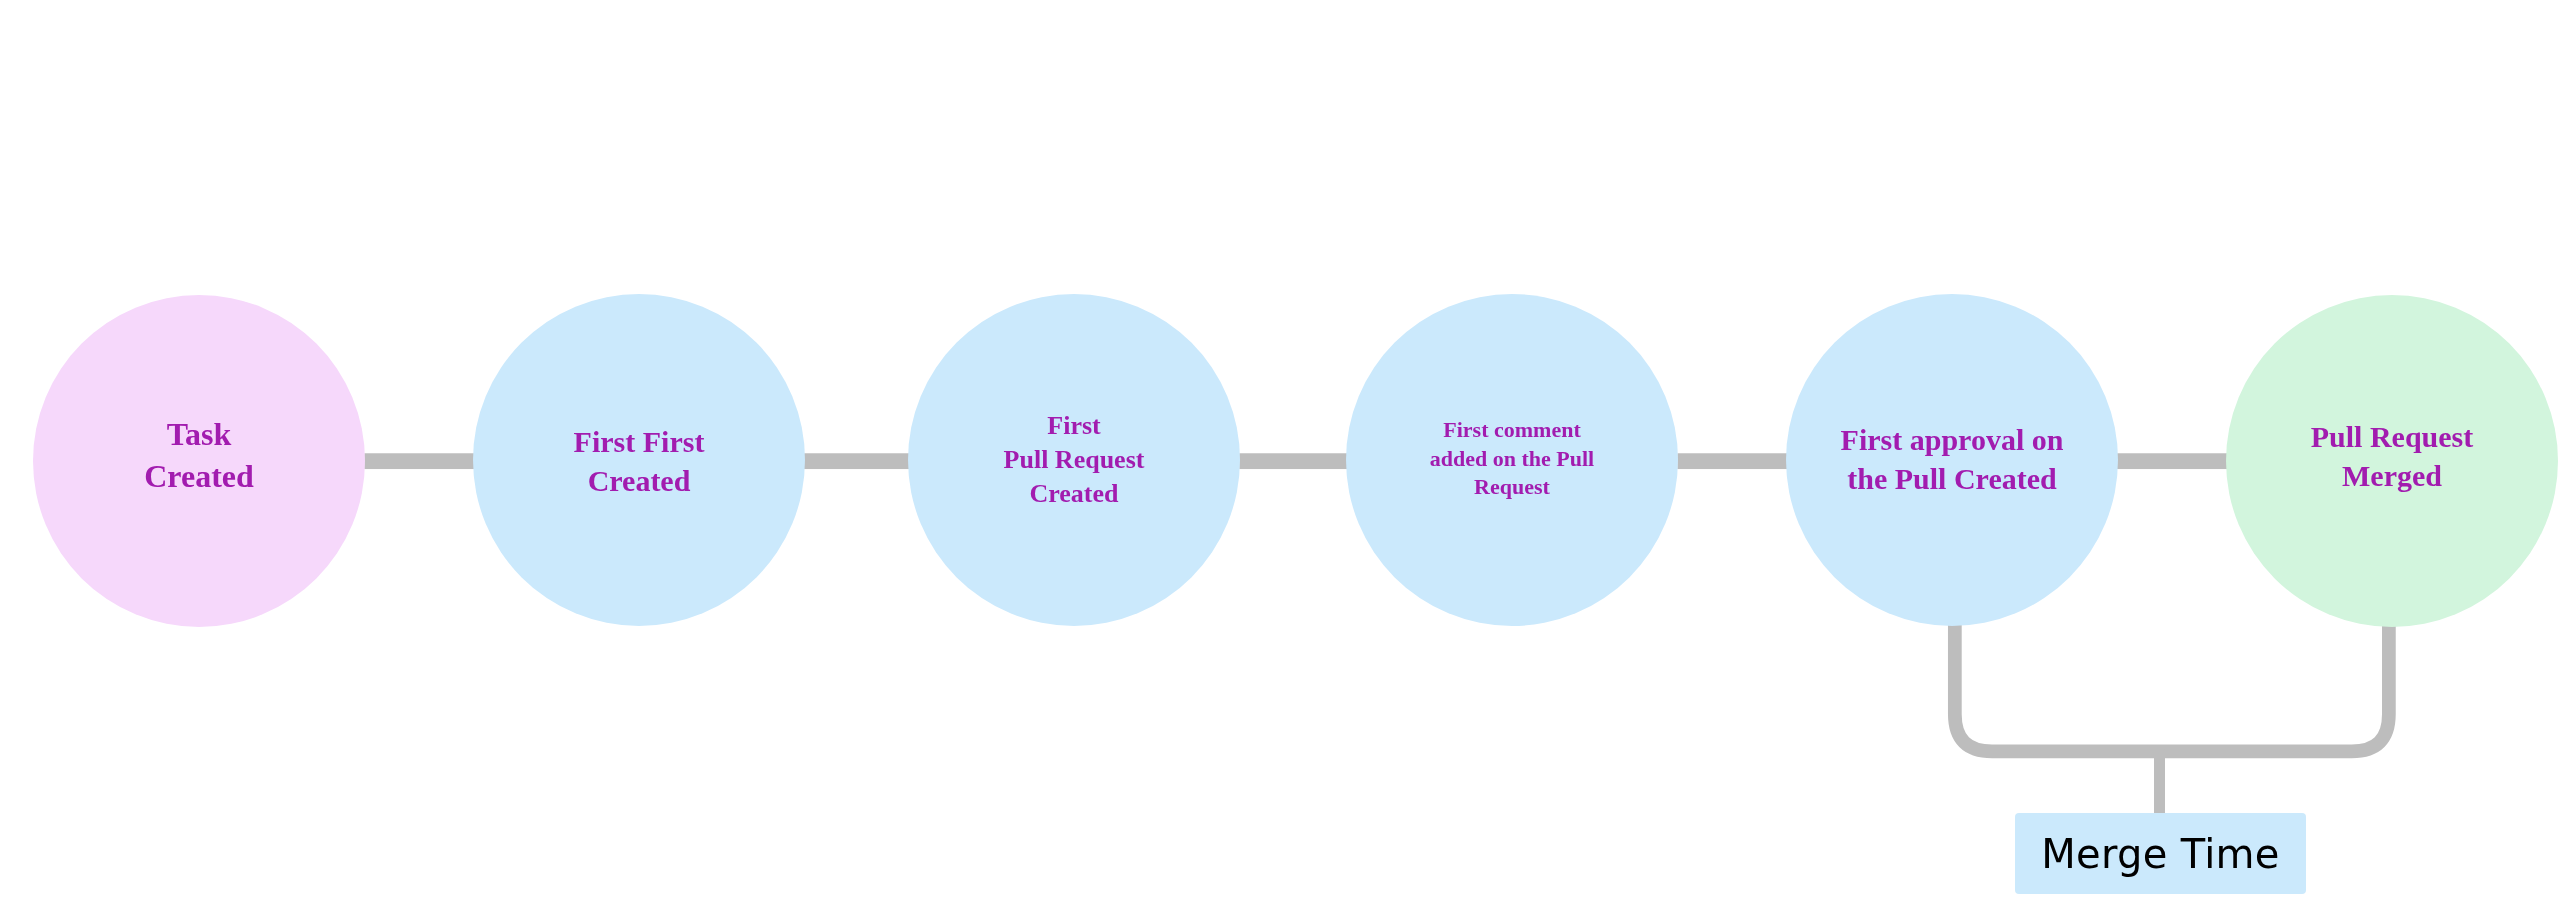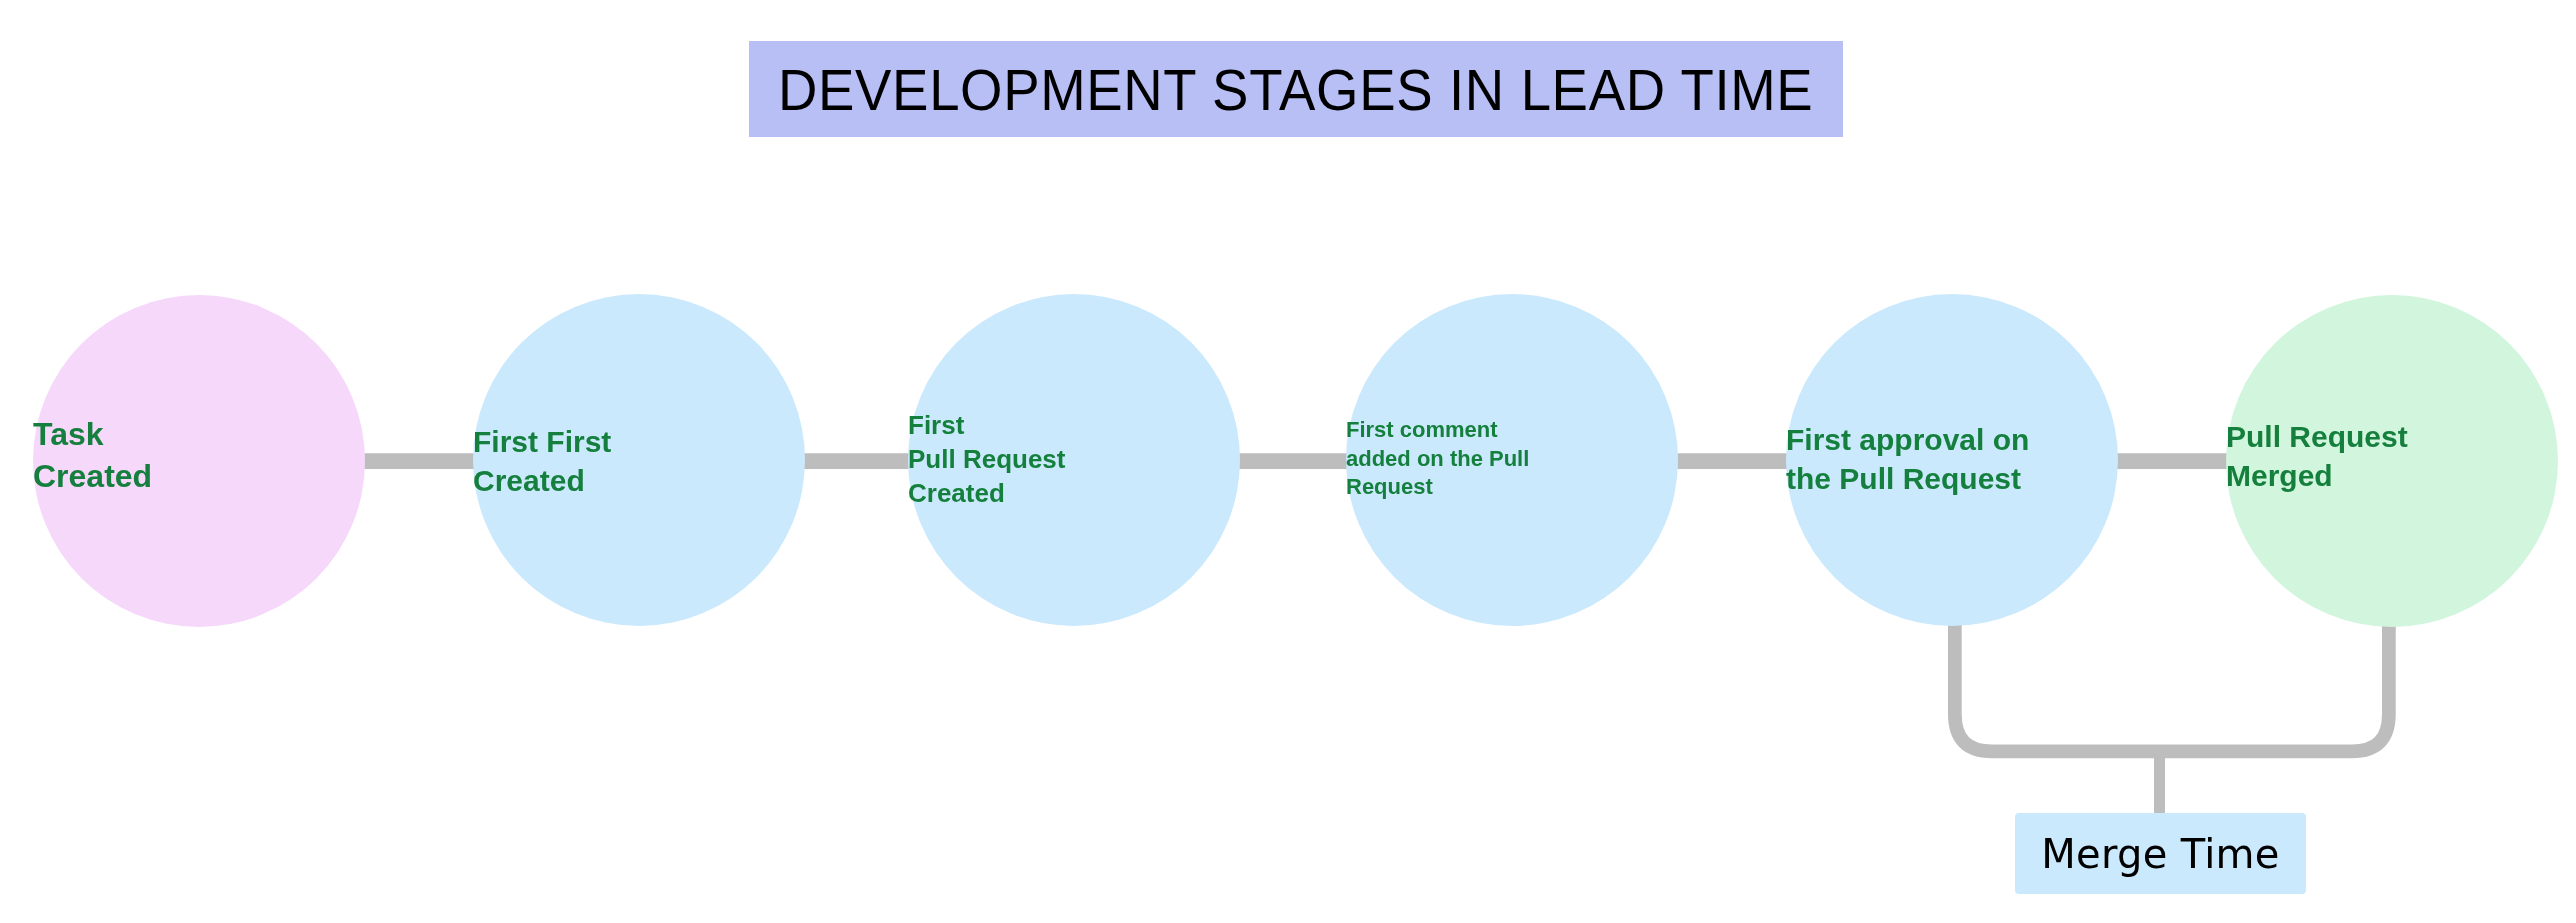--- a/index.html
+++ b/index.html
@@ -53,23 +53,24 @@
   
   .stage-node {
     position: absolute;
     border-radius: 50%;
     display: flex;
     align-items: center;
     justify-content: center;
     box-sizing: border-box;
   }
   .stage-label {
-    font-family: Liberation Sans, sans-serif;
+    font-family: Liberation Serif, serif;
     font-weight: bold;
-    color: #15803d;
+    color: #a21caf;
+    text-align: center;
     line-height: 1.30;
     white-space: pre-line;
     width: 118%;
   }
 
   
   #node-0 { left: 33px;   top: 295px; width: 332px; height: 332px; background: #f6d8fb; }
   #node-1 { left: 473px;  top: 294px; width: 332px; height: 332px; background: #cbe9fc; }
   #node-2 { left: 908px; top: 294px; width: 332px; height: 332px; background: #cbe9fc; }
   #node-3 { left: 1346px; top: 294px; width: 332px; height: 332px; background: #cbe9fc; }
@@ -105,23 +106,20 @@
     white-space: nowrap;
     font-style: normal;
     letter-spacing: 0.3px;
   }
 </style>
 </head>
 <body>
 
 <div id="canvas">
 
-  <div id="title-banner">
-    <span id="title-text">DEVELOPMENT STAGES IN LEAD TIME</span>
-  </div>
 
   <svg id="connector-layer" viewBox="0 0 3750 1344" width="2576" height="923" xmlns="http://www.w3.org/2000/svg">
 
     <rect x="530" y="660" width="165" height="23" fill="#bdbdbd"></rect>
     <rect x="1170" y="660" width="156" height="23" fill="#bdbdbd"></rect>
     <rect x="1804" y="660" width="160" height="23" fill="#bdbdbd"></rect>
     <rect x="2442" y="660" width="162" height="23" fill="#bdbdbd"></rect>
     <rect x="3082" y="660" width="162" height="23" fill="#bdbdbd"></rect>
 
     <path d="M 2846 908 L 2846 1040 Q 2846 1094 2900 1094 L 3424 1094 Q 3478 1094 3478 1040 L 3478 908" fill="none" stroke="#bdbdbd" stroke-width="20" stroke-linecap="butt"></path>
@@ -142,21 +140,21 @@
 Pull Request
 Created</span>
   </div>
   <div class="stage-node" id="node-3">
     <span class="stage-label">First comment
 added on the Pull
 Request</span>
   </div>
   <div class="stage-node" id="node-4">
     <span class="stage-label">First approval on
-the Pull Request</span>
+the Pull Created</span>
   </div>
   <div class="stage-node" id="node-5">
     <span class="stage-label">Pull Request
 Merged</span>
   </div>
 
   <div id="merge-time-box">
     <span id="merge-time-label">Merge Time</span>
   </div>
 

